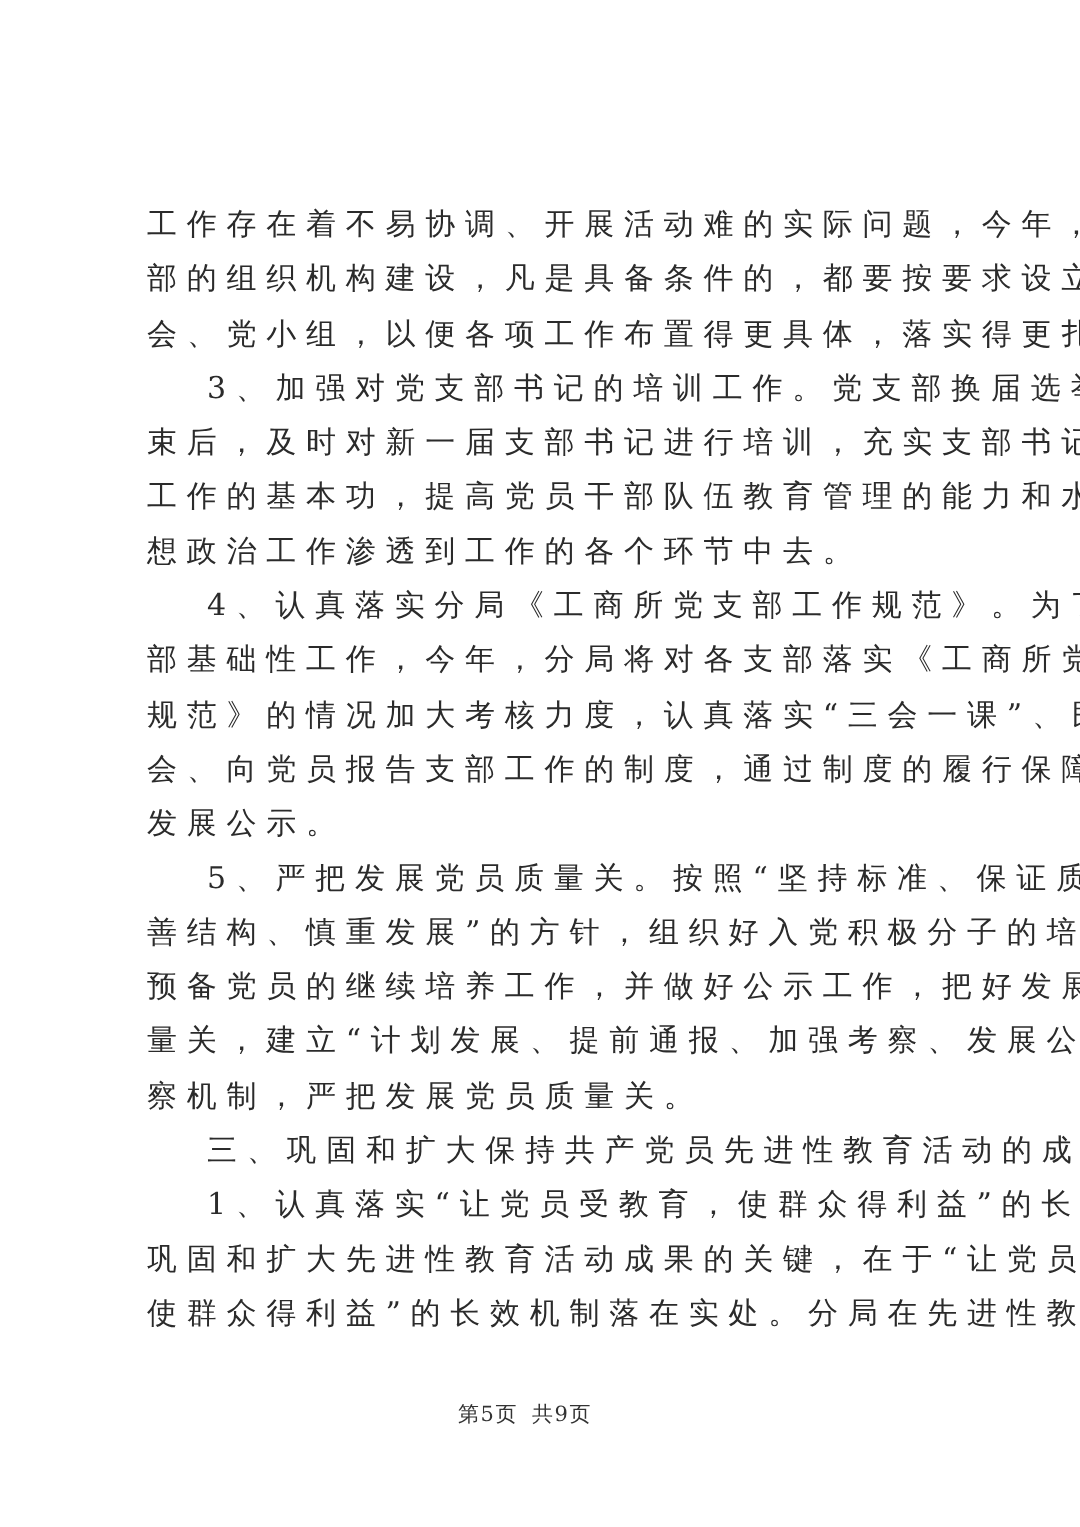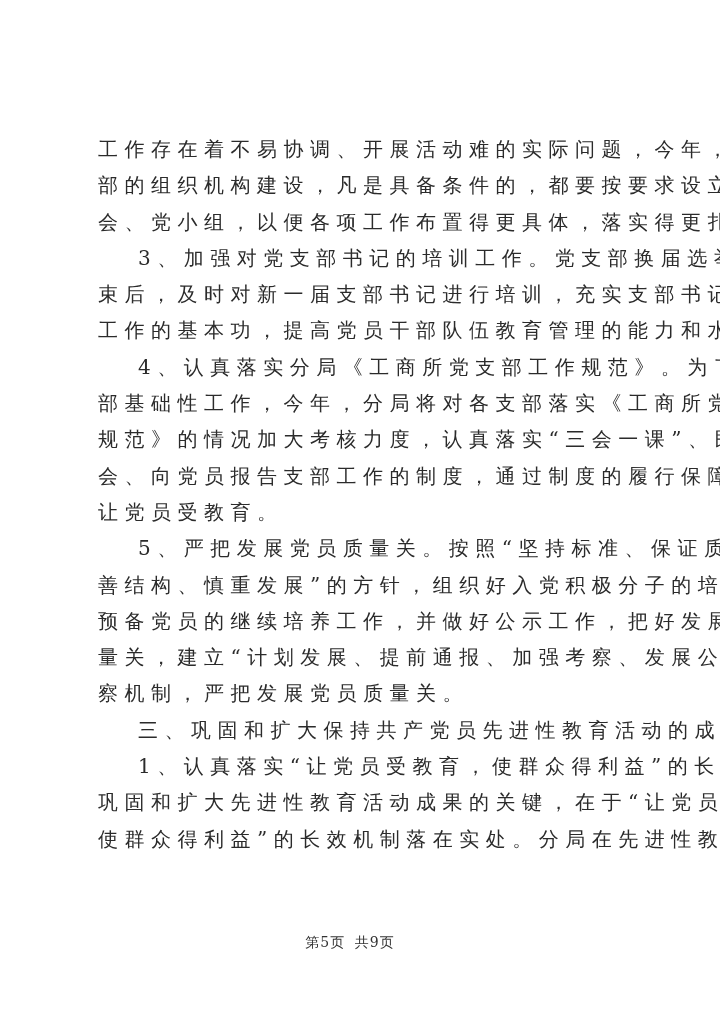--- a/index.html
+++ b/index.html
@@ -54,25 +54,26 @@
 <body>
 
 <div class="page">
   <div class="body-text">
     <div class="line">工作存在着不易协调、开展活动难的实际问题，今年，要加强支</div>
     <div class="line">部的组织机构建设，凡是具备条件的，都要按要求设立健全支委</div>
     <div class="line">会、党小组，以便各项工作布置得更具体，落实得更扎实。</div>
     <div class="line indent">3、加强对党支部书记的培训工作。党支部换届选举工作结</div>
     <div class="line">束后，及时对新一届支部书记进行培训，充实支部书记做好党务</div>
     <div class="line">工作的基本功，提高党员干部队伍教育管理的能力和水平，将思</div>
+    <div class="line">想政治工作渗透到工作的各个环节中去。</div>
     <div class="line indent">4、认真落实分局《工商所党支部工作规范》。为了加强各支</div>
     <div class="line">部基础性工作，今年，分局将对各支部落实《工商所党支部工作</div>
     <div class="line">规范》的情况加大考核力度，认真落实“三会一课”、民主生活</div>
     <div class="line">会、向党员报告支部工作的制度，通过制度的履行保障支部工作</div>
-    <div class="line">让党员受教育。</div>
+    <div class="line">发展公示。</div>
     <div class="line indent">5、严把发展党员质量关。按照“坚持标准、保证质量、改</div>
     <div class="line">善结构、慎重发展”的方针，组织好入党积极分子的培训考察和</div>
     <div class="line">预备党员的继续培养工作，并做好公示工作，把好发展党员的质</div>
     <div class="line">量关，建立“计划发展、提前通报、加强考察、发展公示”的考</div>
     <div class="line">察机制，严把发展党员质量关。</div>
     <div class="line indent">三、巩固和扩大保持共产党员先进性教育活动的成果</div>
     <div class="line indent">1、认真落实“让党员受教育，使群众得利益”的长效机制。</div>
     <div class="line">巩固和扩大先进性教育活动成果的关键，在于“让党员受教育，</div>
     <div class="line">使群众得利益”的长效机制落在实处。分局在先进性教育活动中</div>
   </div>

